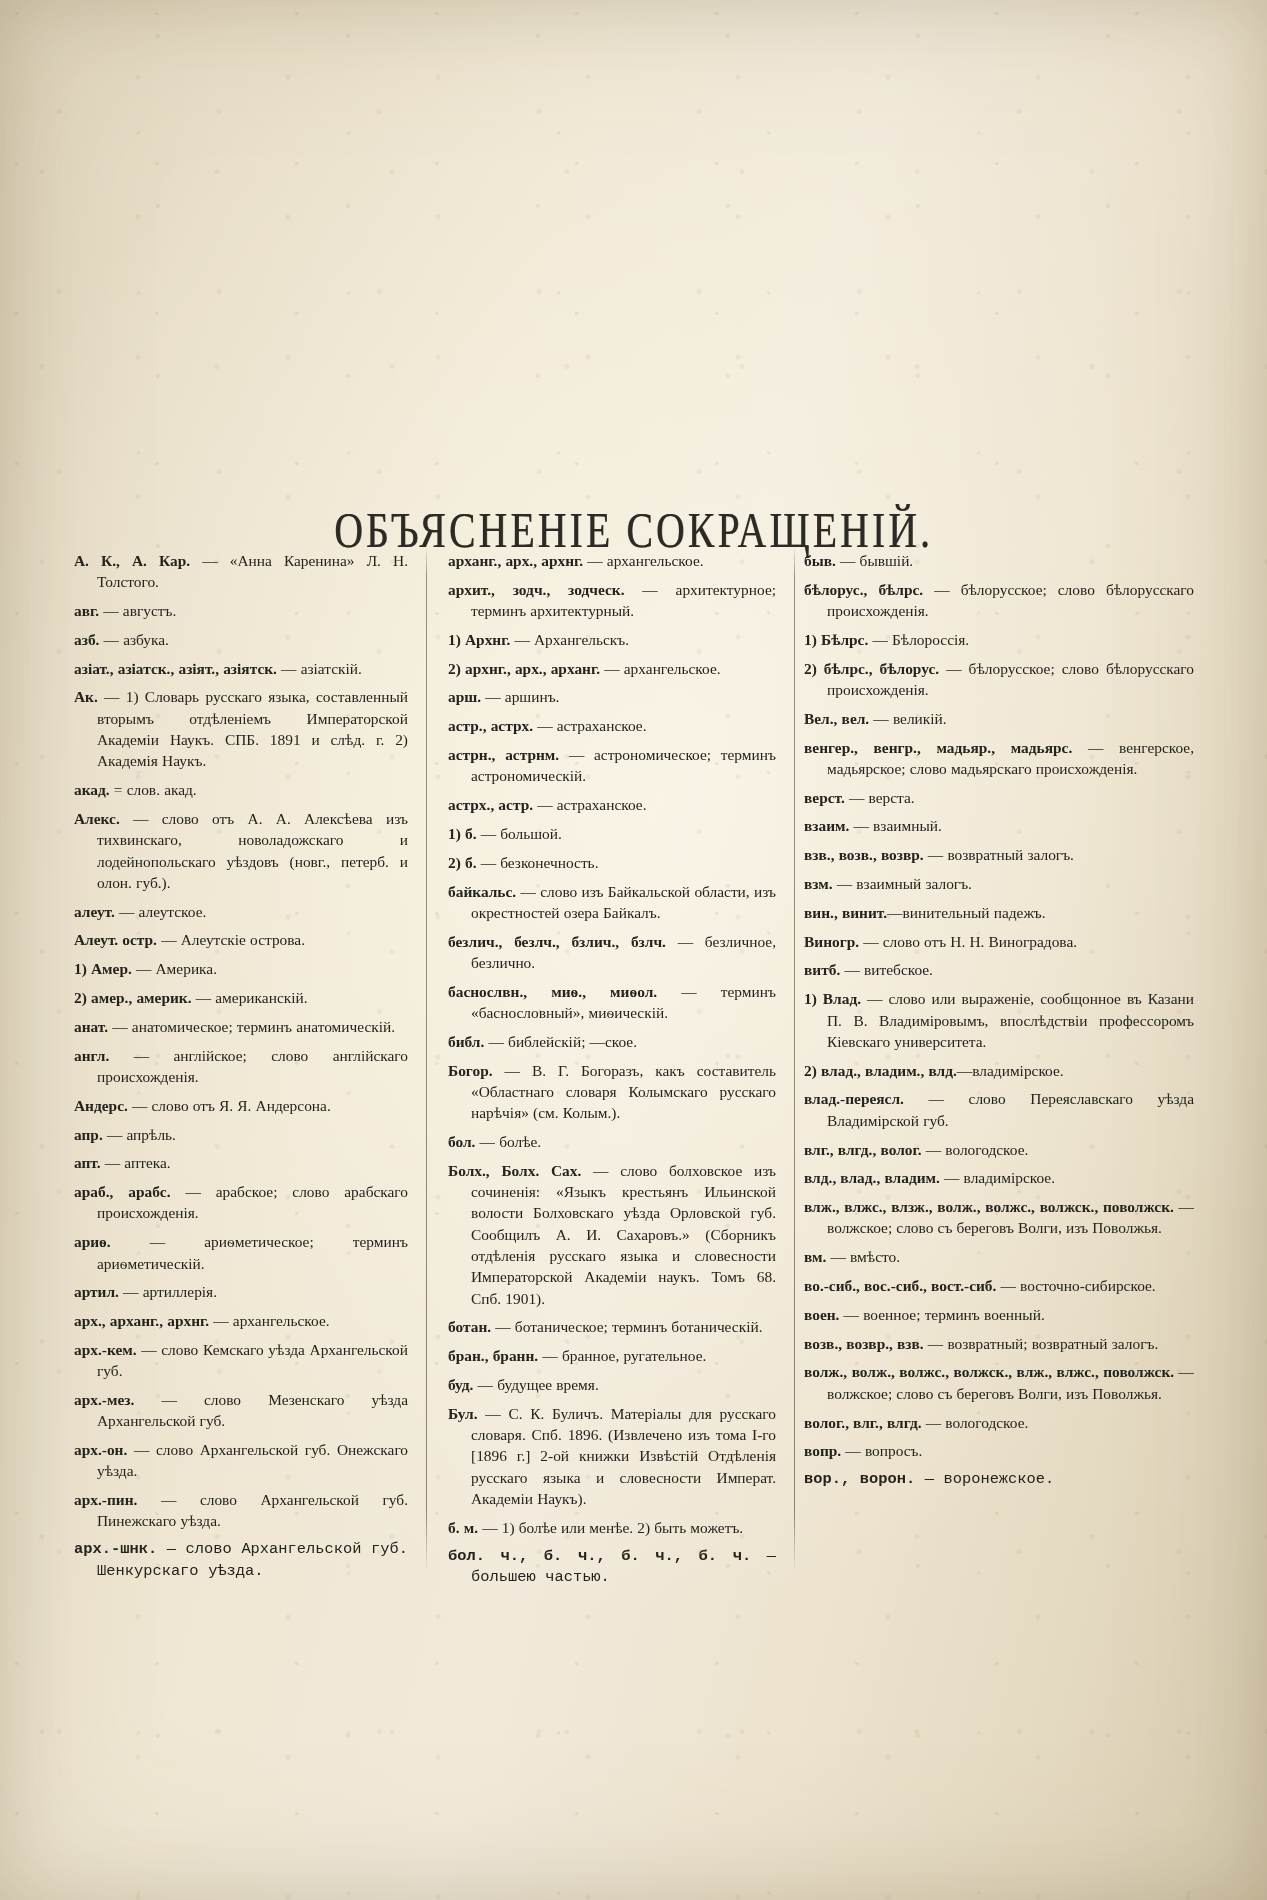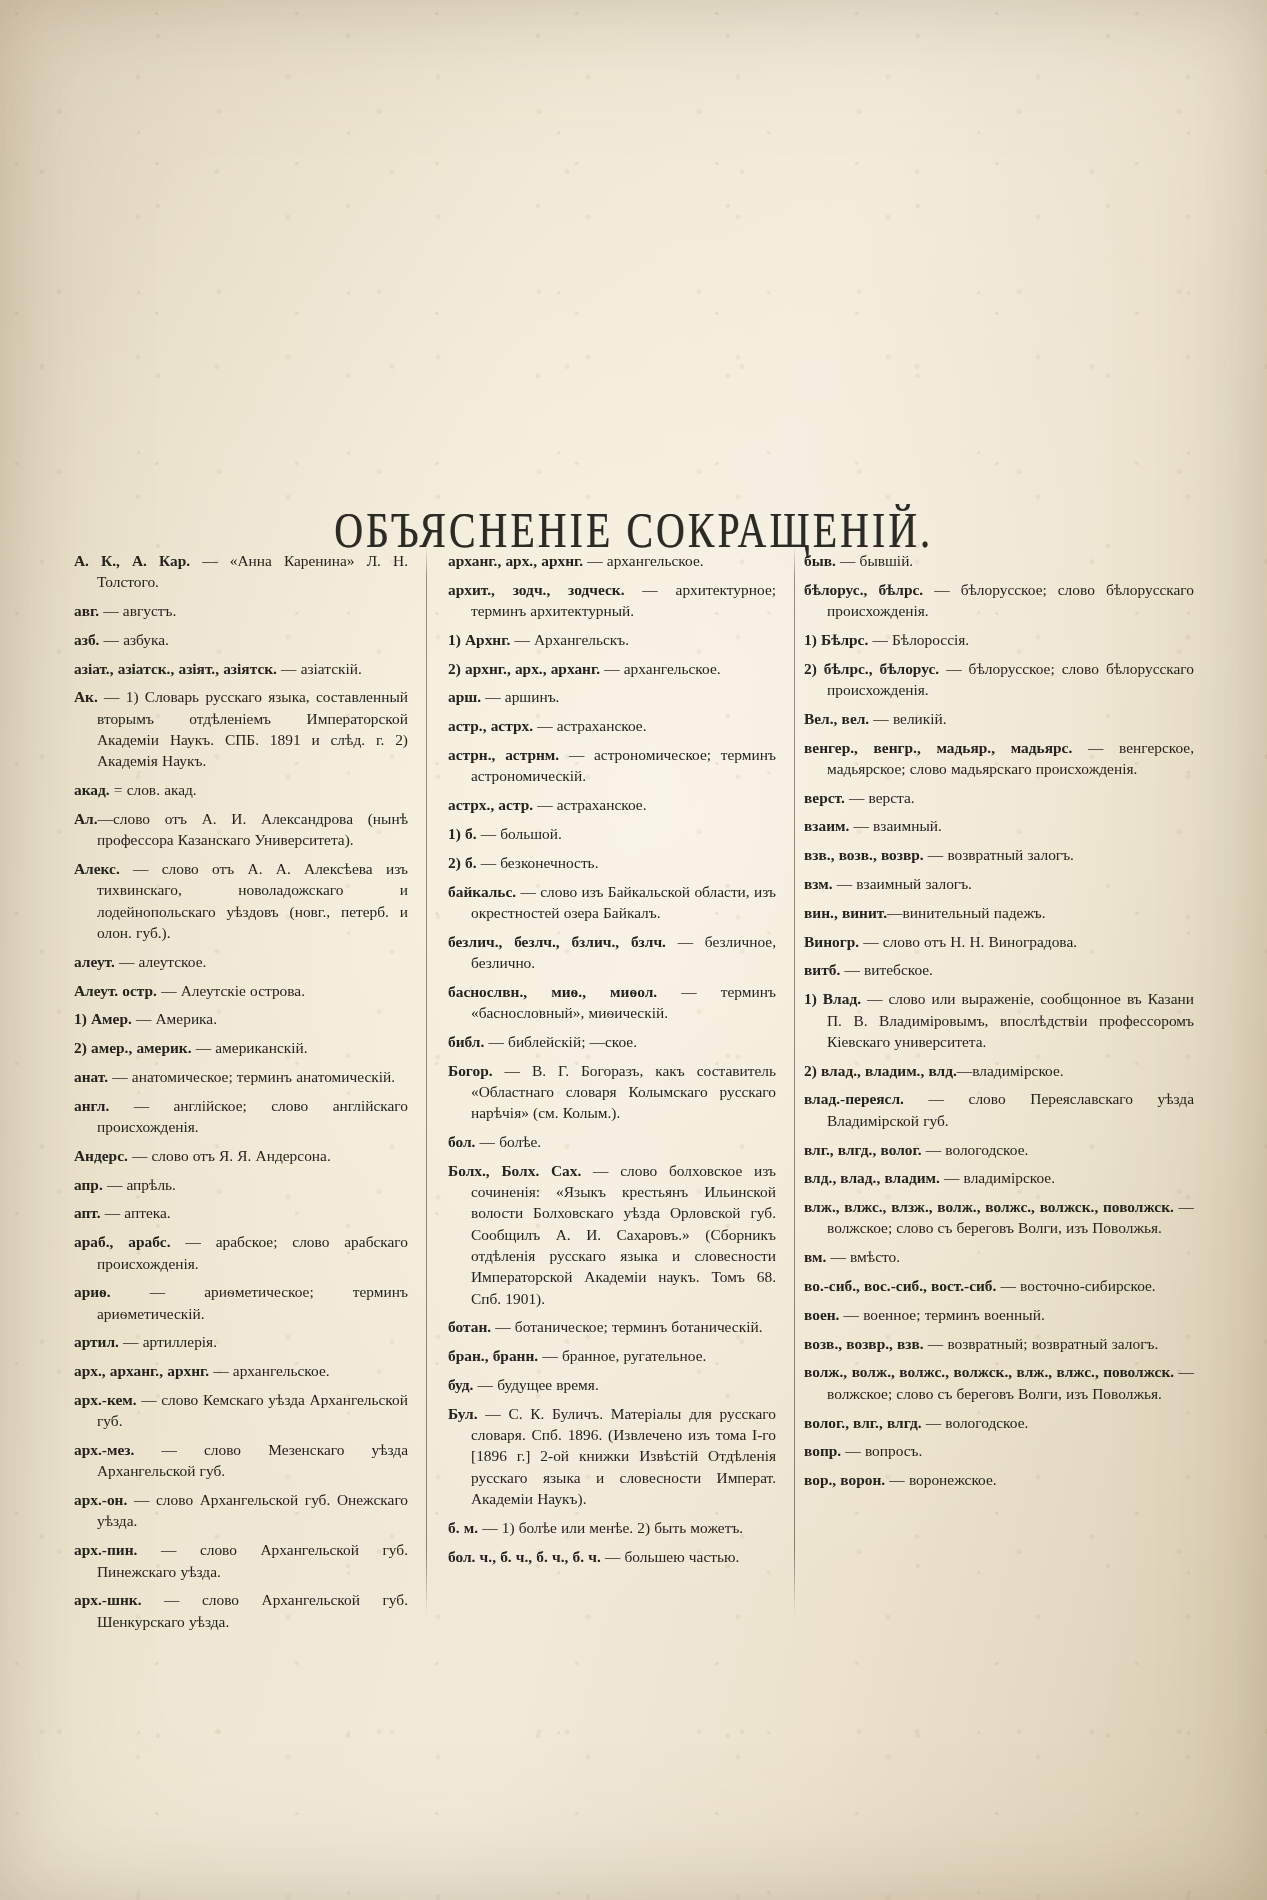--- a/index.html
+++ b/index.html
@@ -101,21 +101,21 @@
     font-size: 15.4px;
     line-height: 21.3px;
     margin: 0 0 7.5px 0;
     padding-left: 23px;
     text-indent: -23px;
     text-align: justify;
     text-justify: inter-word;
     word-spacing: 0.3px;
     color: #24231e;
   }
-  .entry:last-child { margin-bottom: 0; }
+  .entry:last-child { margin-bottom: 0; font-family: Liberation Mono, monospace; }
 
   .hw      { font-weight: 700; }
 
   
   .entry, .title { -webkit-font-smoothing: antialiased; }
 </style>
 </head>
 <body>
 
 <div id="page">
@@ -126,21 +126,20 @@
 
   <div class="columns">
 
     <div class="col col-1">
         <p class="entry"><span class="hw">А. К., А. Кар.</span><span class="sep"> — </span><span class="entry-body">«Анна Каренина» Л. Н. Толстого.</span></p>
         <p class="entry"><span class="hw">авг.</span><span class="sep"> — </span><span class="entry-body">августъ.</span></p>
         <p class="entry"><span class="hw">азб.</span><span class="sep"> — </span><span class="entry-body">азбука.</span></p>
         <p class="entry"><span class="hw">азіат., азіатск., азіят., азіятск.</span><span class="sep"> — </span><span class="entry-body">азіатскій.</span></p>
         <p class="entry"><span class="hw">Ак.</span><span class="sep"> — </span><span class="entry-body">1) Словарь русскаго языка, составленный вторымъ отдѣленіемъ Императорской Академіи Наукъ. СПБ. 1891 и слѣд. г. 2) Академія Наукъ.</span></p>
         <p class="entry"><span class="hw">акад.</span><span class="sep"> = </span><span class="entry-body">слов. акад.</span></p>
-        <p class="entry"><span class="hw">Ал.</span><span class="sep">—</span><span class="entry-body">слово отъ А. И. Александрова (нынѣ профессора Казанскаго Университета).</span></p>
         <p class="entry"><span class="hw">Алекс.</span><span class="sep"> — </span><span class="entry-body">слово отъ А. А. Алексѣева изъ тихвинскаго, новоладожскаго и лодейнопольскаго уѣздовъ (новг., петерб. и олон. губ.).</span></p>
         <p class="entry"><span class="hw">алеут.</span><span class="sep"> — </span><span class="entry-body">алеутское.</span></p>
         <p class="entry"><span class="hw">Алеут. остр.</span><span class="sep"> — </span><span class="entry-body">Алеутскіе острова.</span></p>
         <p class="entry"><span class="hw">1) Амер.</span><span class="sep"> — </span><span class="entry-body">Америка.</span></p>
         <p class="entry"><span class="hw">2) амер., америк.</span><span class="sep"> — </span><span class="entry-body">американскій.</span></p>
         <p class="entry"><span class="hw">анат.</span><span class="sep"> — </span><span class="entry-body">анатомическое; терминъ анатомическій.</span></p>
         <p class="entry"><span class="hw">англ.</span><span class="sep"> — </span><span class="entry-body">англійское; слово англійскаго происхожденія.</span></p>
         <p class="entry"><span class="hw">Андерс.</span><span class="sep"> — </span><span class="entry-body">слово отъ Я. Я. Андерсона.</span></p>
         <p class="entry"><span class="hw">апр.</span><span class="sep"> — </span><span class="entry-body">апрѣль.</span></p>
         <p class="entry"><span class="hw">апт.</span><span class="sep"> — </span><span class="entry-body">аптека.</span></p>

